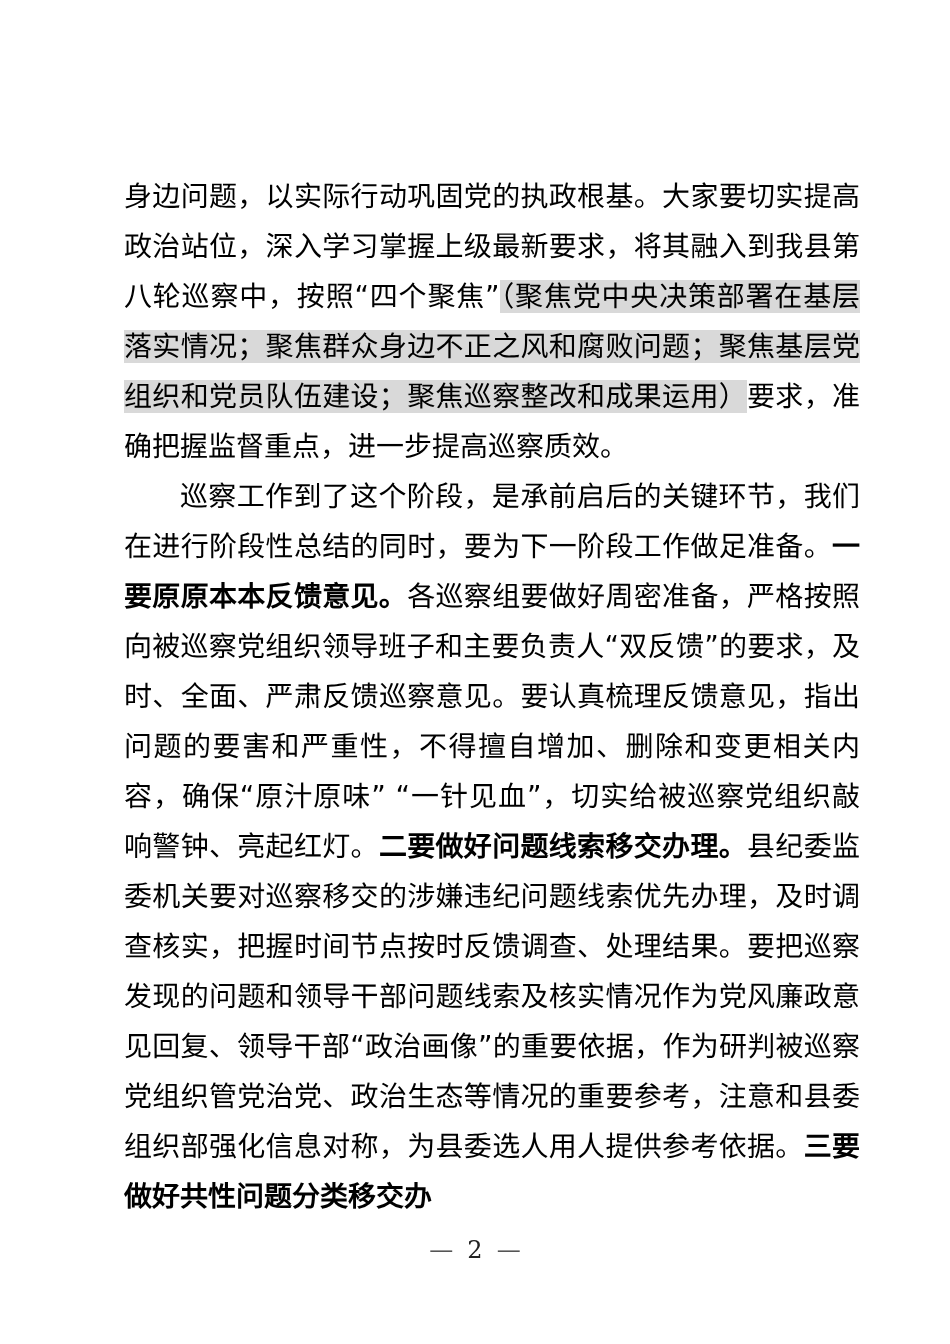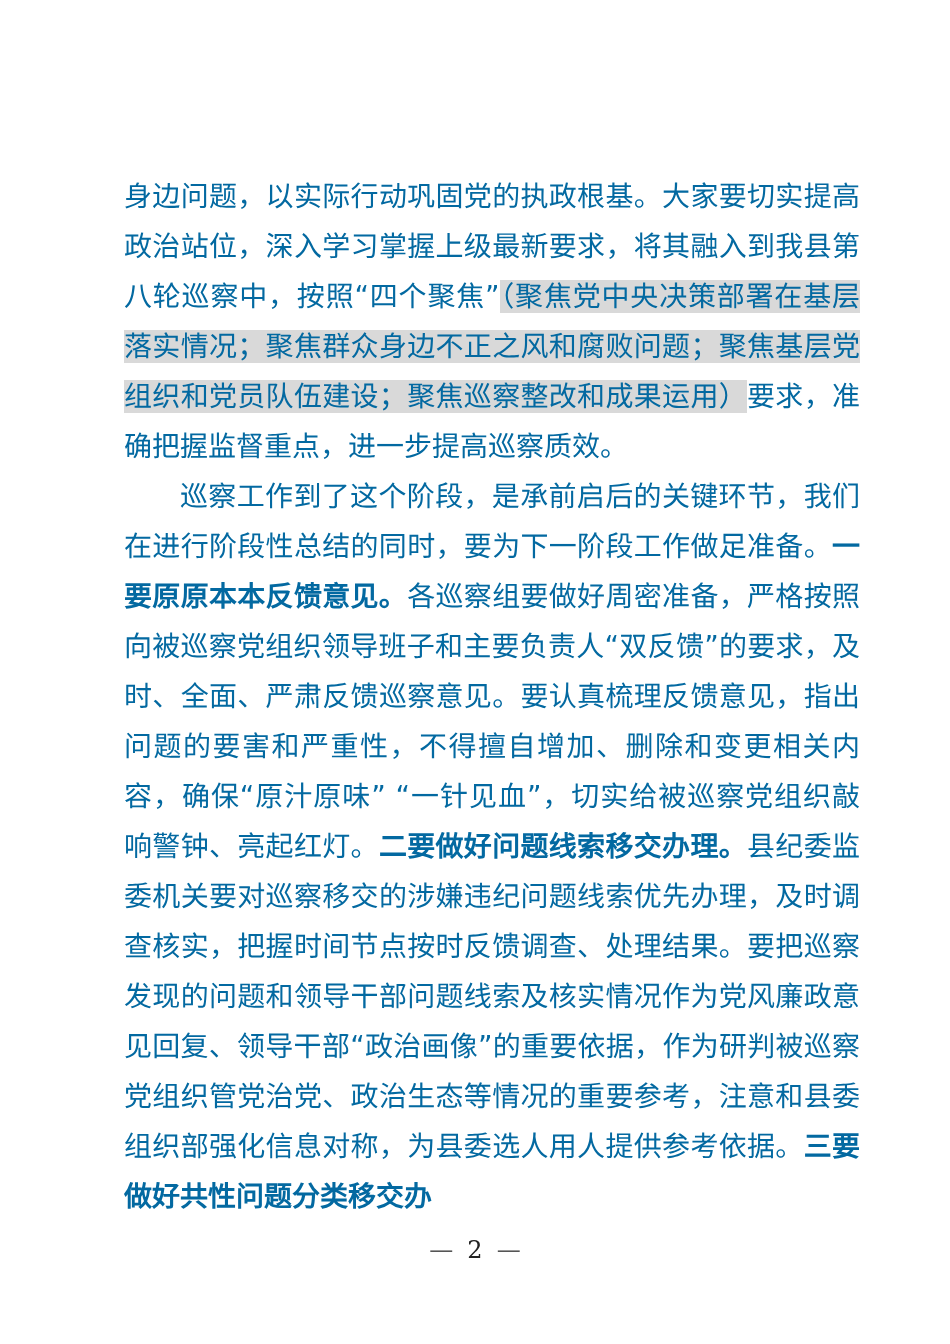--- a/index.html
+++ b/index.html
@@ -12,21 +12,21 @@
     overflow: hidden;
     font-family: "DejaVu Sans", "Liberation Sans", sans-serif;
   }
   .content {
     position: absolute;
     left: 124px;
     top: 172px;
     width: 736px;
     font-size: 28px;
     line-height: 50px;
-    color: #0369a1;
+    color: #000000;
     text-align: justify;
   }
   .para { text-align: justify; }
   .para.indent { text-indent: 2em; }
   .seg-normal { font-weight: 400; }
   .seg-bold { font-weight: 700; }
   .seg-highlight { background: #d9d9d9; }
   .footer {
     position: absolute;
     left: 0;

